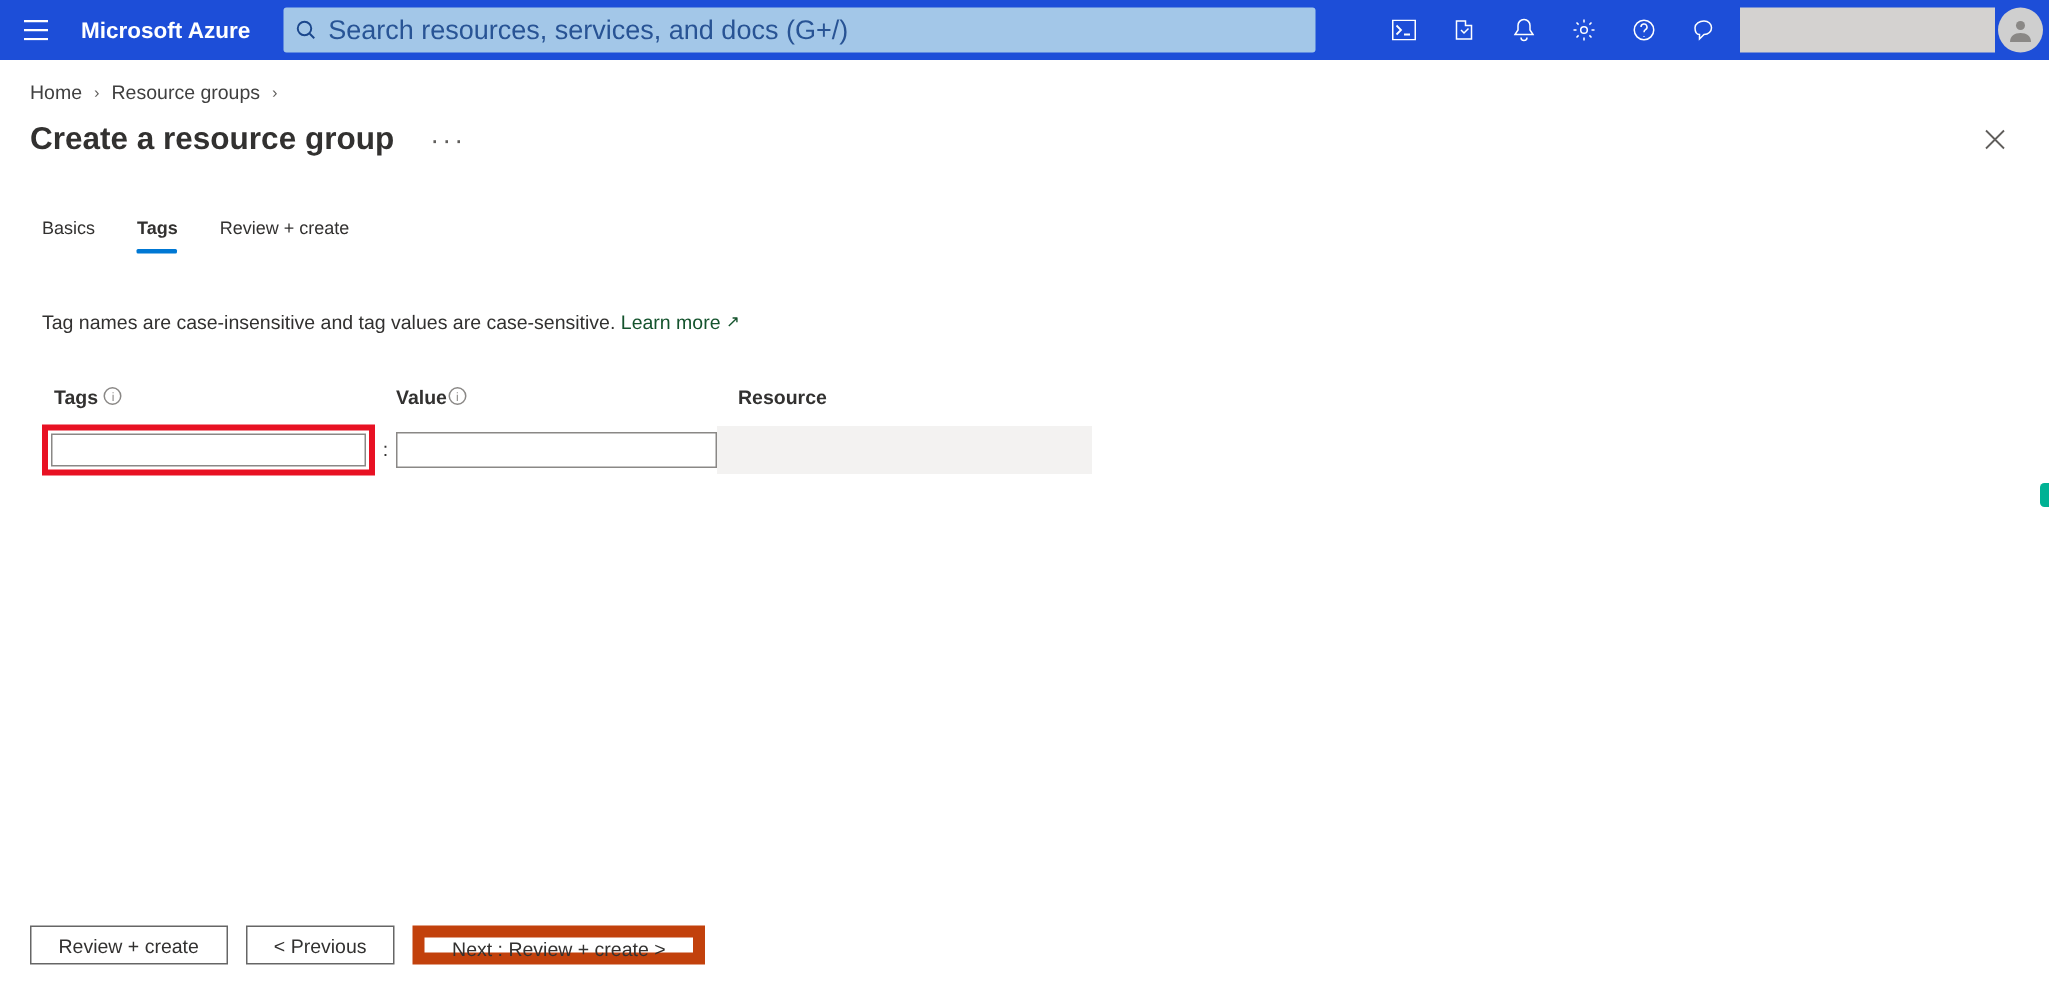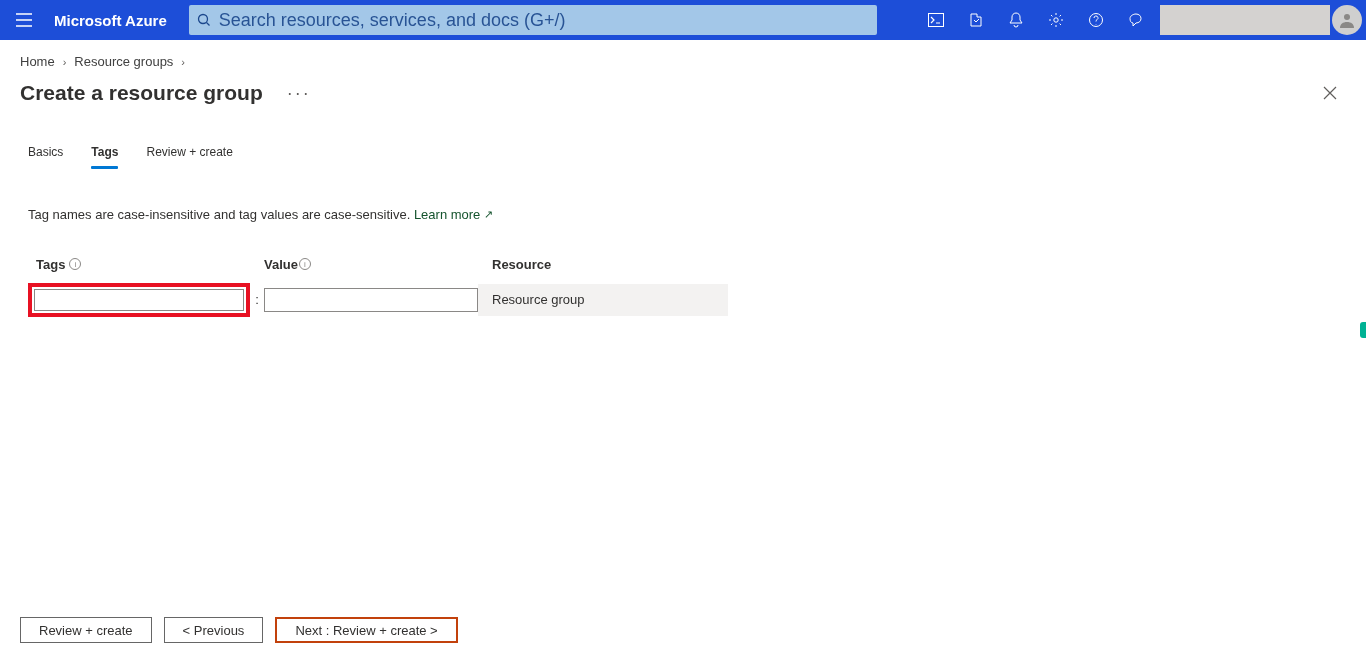--- a/index.html
+++ b/index.html
@@ -57,21 +57,21 @@
 .tag-row input { width: 100%; height: 24px; border: 1px solid #8a8886; padding: 0 6px; font-size: 13px; outline: none; background: #fff; }
 
 .highlight { border: 4px solid #e81123; padding: 2px; background:#fff; }
 .tag-row .cell-name .highlight input { height: 22px; }
 .tag-row .cell-value { padding:4px 0; background:#fff;}
 .tag-row .cell-name  { background:#fff; }
 
 
 .footer { position: absolute; left: 0; bottom: 14px; display: flex; gap: 12px; padding: 0 20px; }
 .footer button { height: 26px; padding: 0 18px; font-size: 13px; background: #fff; border: 1px solid #666; cursor: pointer; color: #323130; }
-.footer .primary { border: 2px solid #c2410c; }
+.footer .primary { border: 8px solid #c2410c; }
 
 
 .side-nub { position: absolute; right: 0; top: 322px; width: 6px; height: 16px; background: #00b294; border-radius: 3px 0 0 3px; }
 </style>
 </head>
 <body>
 
 <div class="topbar">
   <div class="hamburger">
     <svg width="16" height="14" viewBox="0 0 16 14">
@@ -178,21 +178,20 @@
     <div class="tag-row">
       <div class="cell-name">
         <div class="highlight">
           <input type="text" value="" style="">
         </div>
       </div>
       <div class="colon">:</div>
       <div class="cell-value">
         <input type="text" value="" style="">
       </div>
-      <div class="cell-res">Resource group</div>
     </div>
   </div>
 </div>
 
 <div class="footer">
   <button>Review + create</button>
   <button>&lt;  Previous</button>
   <button class="primary">Next : Review + create  &gt;</button>
 </div>
 

